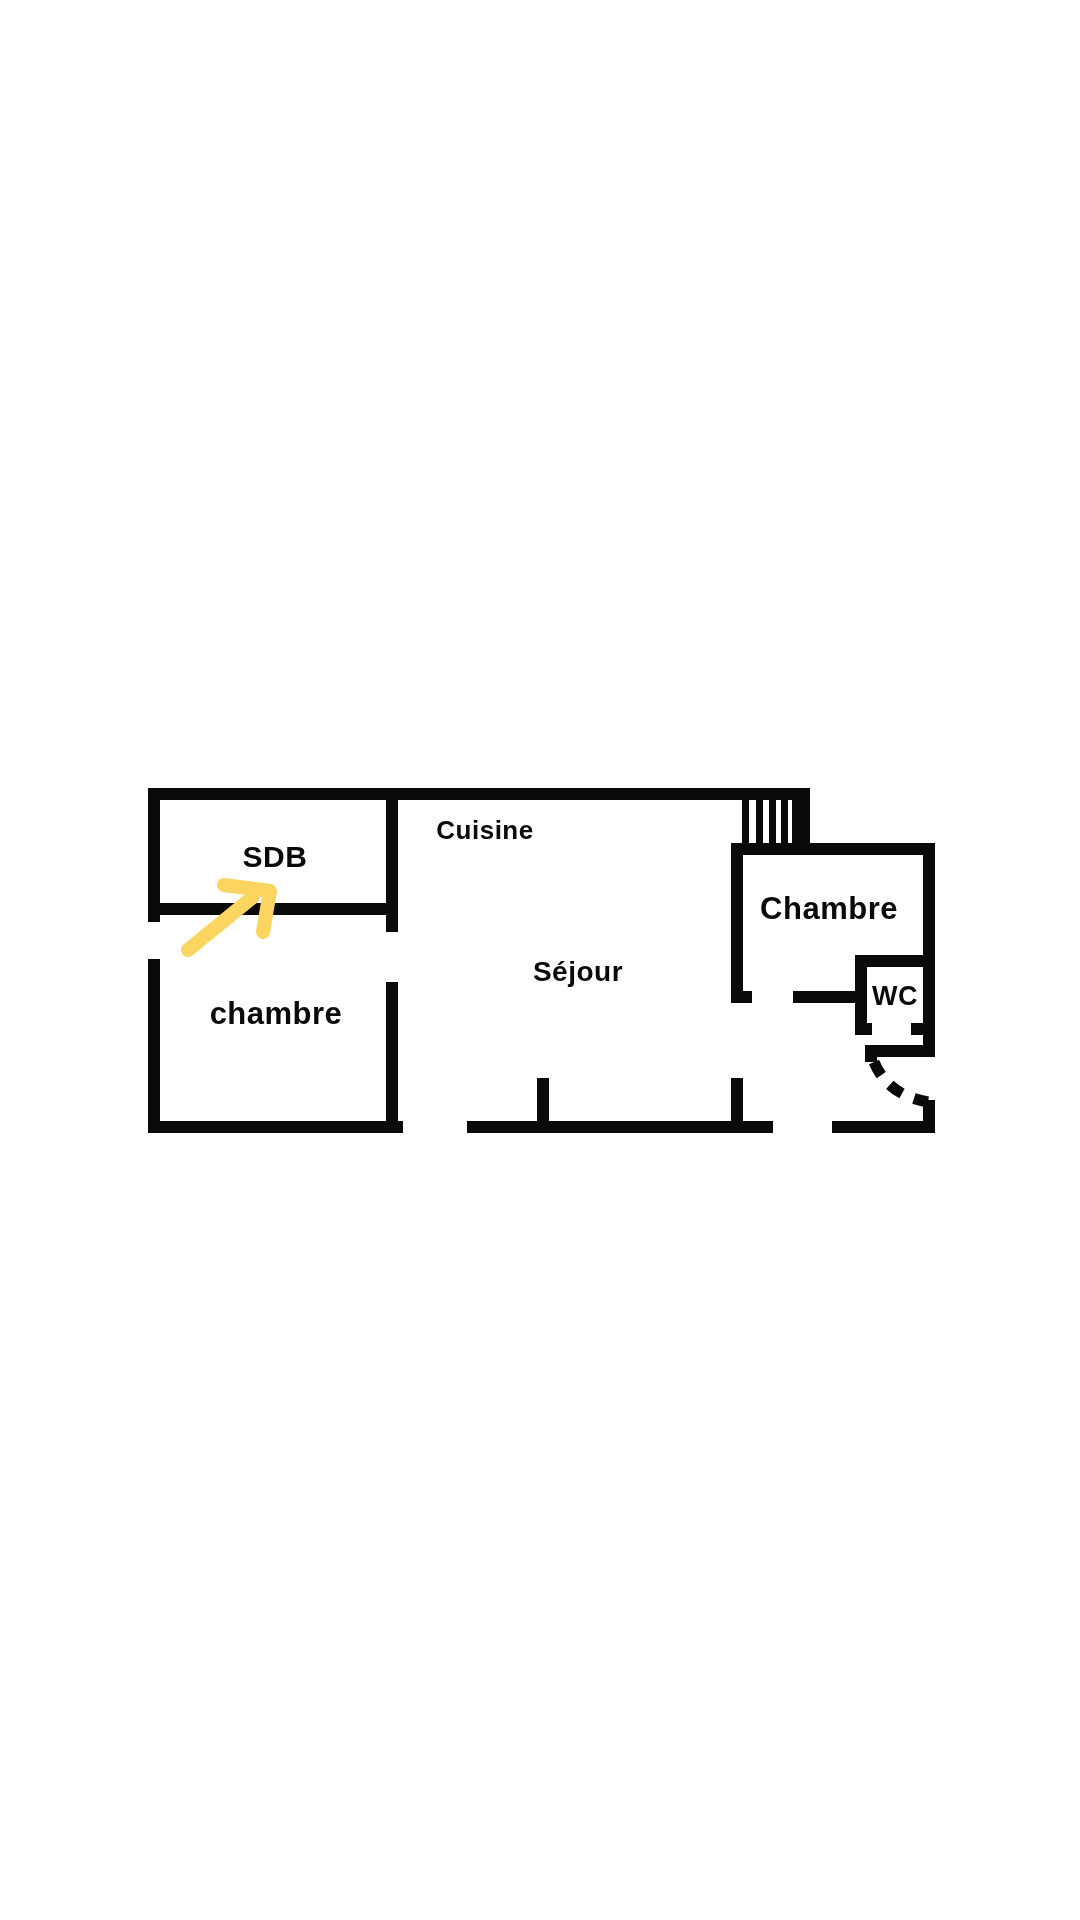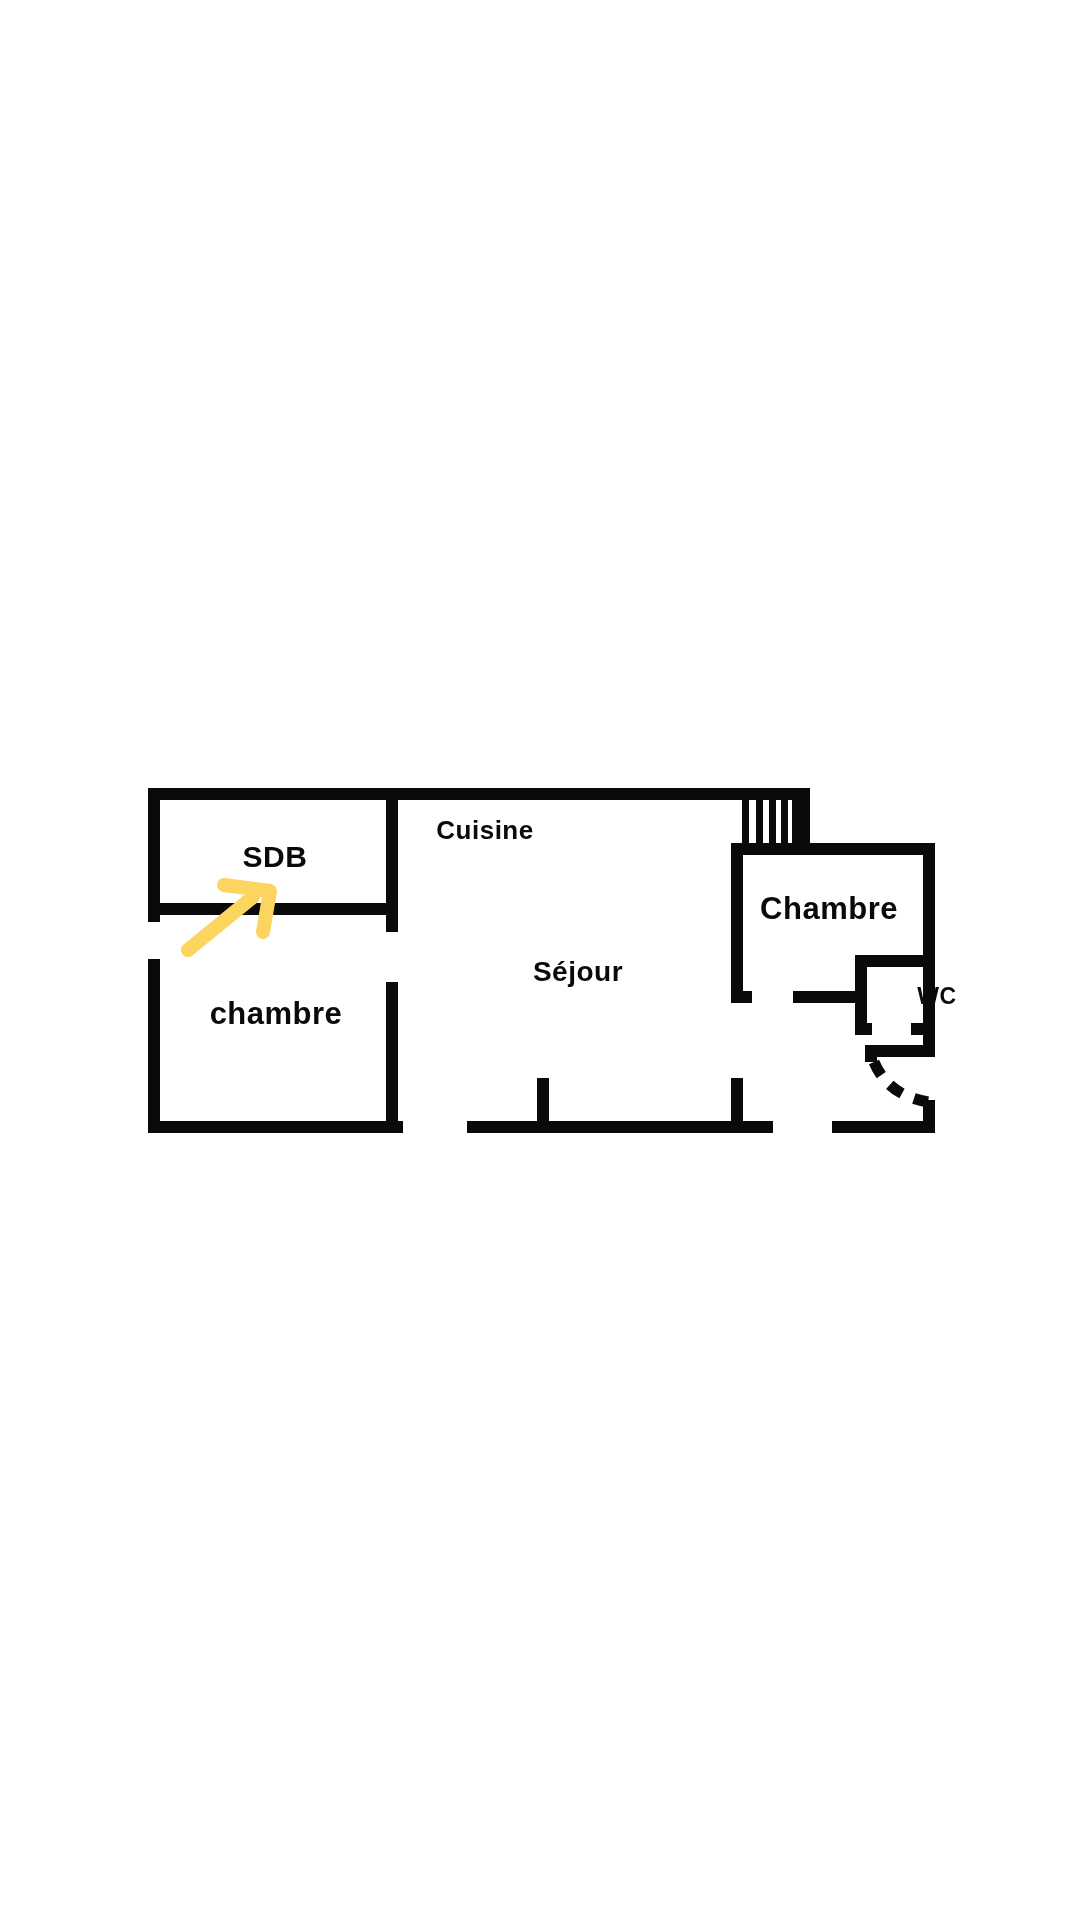--- a/index.html
+++ b/index.html
@@ -93,15 +93,15 @@
       <path class="arrow-stroke" d="M 188 950 L 253 897"></path>
       <path class="arrow-stroke" d="M 224 885 L 270 891 L 263 932"></path>
     </g>
   </svg>
 
   <div class="room-label" style="left:275px;top:857px;font-size:30px">SDB</div>
   <div class="room-label" style="left:485px;top:830px;font-size:26px">Cuisine</div>
   <div class="room-label" style="left:578px;top:972px;font-size:28px">Séjour</div>
   <div class="room-label" style="left:276px;top:1014px;font-size:31px">chambre</div>
   <div class="room-label" style="left:829px;top:909px;font-size:31px">Chambre</div>
-  <div class="room-label" style="left:937px;top:996px;font-size:23px">WC</div>
+  <div class="room-label" style="left:895px;top:996px;font-size:27px">WC</div>
 
 </div>
 
 </body></html>

